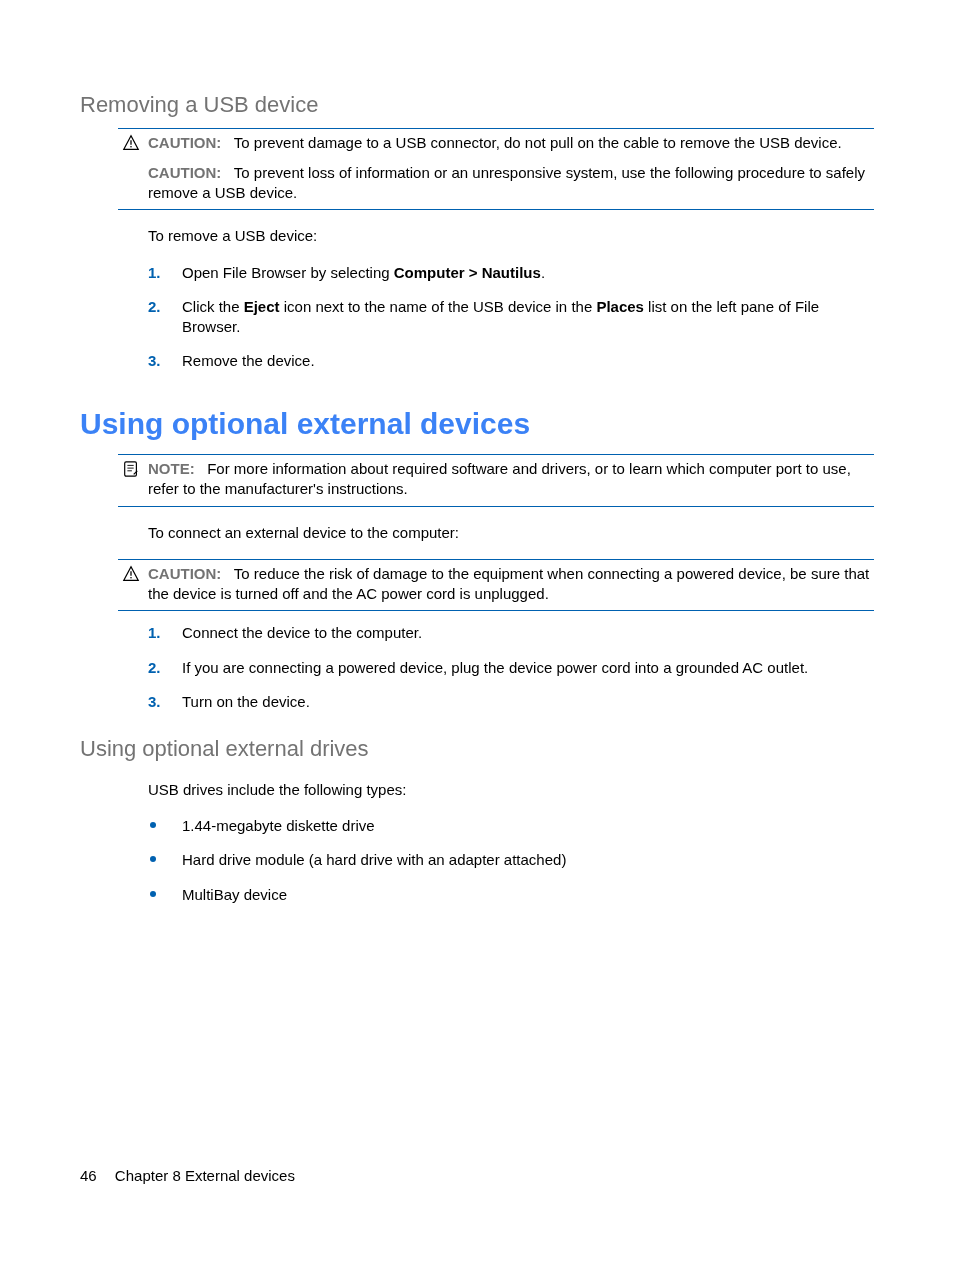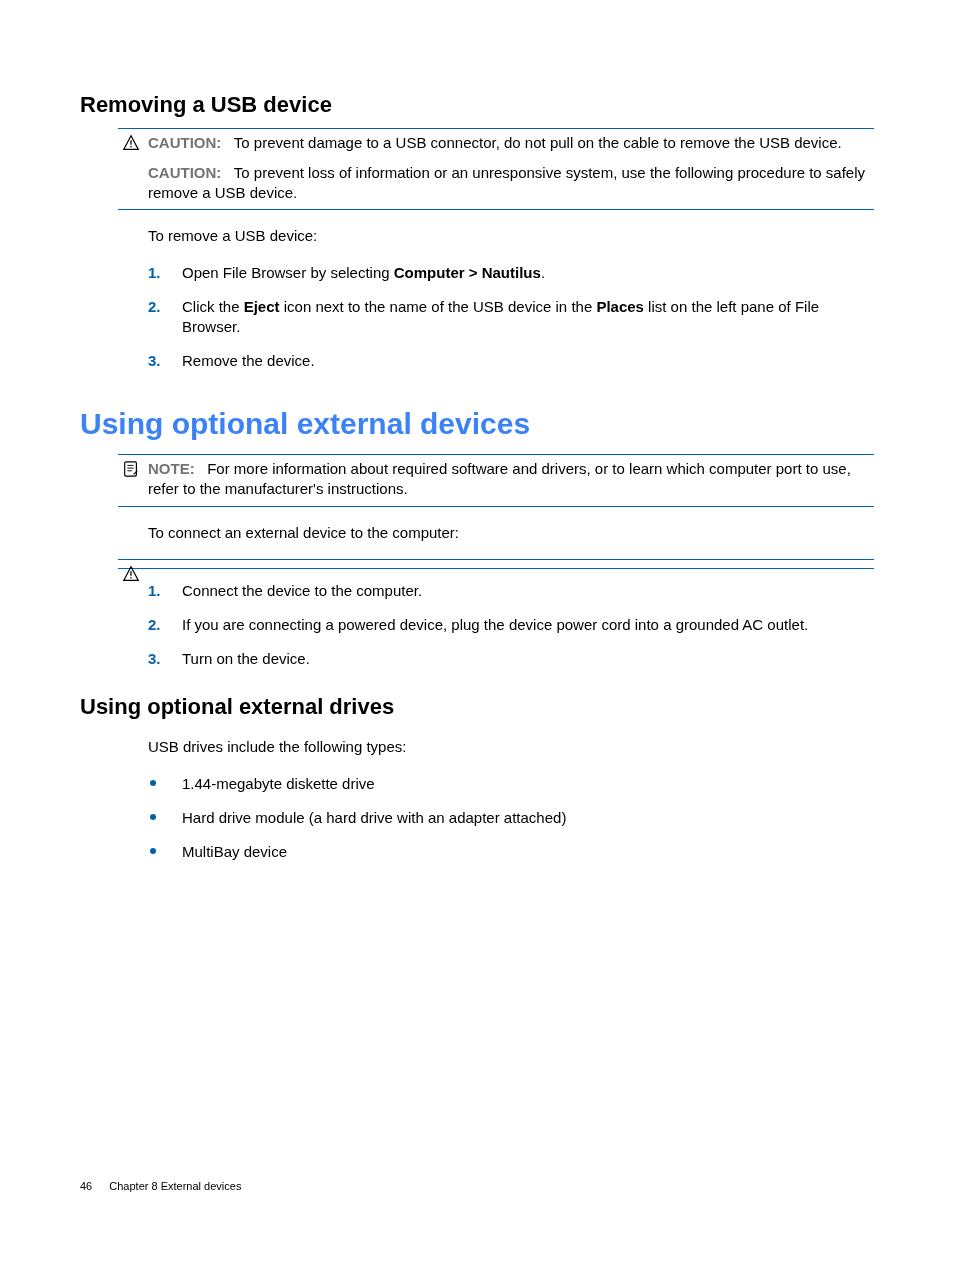--- a/index.html
+++ b/index.html
@@ -11,22 +11,22 @@
     background: #fff;
     width: 954px;
     height: 1270px;
     position: relative;
     line-height: 1.35;
   }
   .page {
     padding: 90px 80px 0 80px;
   }
   .h2 {
-    color: #000000;
-    font-weight: bold;
+    color: #737373;
+    font-weight: normal;
     font-size: 22px;
     margin: 0 0 8px 0;
   }
   .h1 {
     color: #3b82f6;
     font-weight: bold;
     font-size: 30px;
     margin: 32px 0 10px 0;
   }
   .callout {
@@ -92,23 +92,23 @@
     left: 2px;
     top: 6px;
     width: 6px;
     height: 6px;
     background: #0061b0;
     border-radius: 50%;
   }
   .bold { font-weight: bold; }
   .footer {
     position: absolute;
-    bottom: 76px;
+    bottom: 84px;
     left: 80px;
-    font-size: 11px;
+    font-size: 15px;
   }
   .footer .pagenum { margin-right: 14px; }
 </style>
 </head>
 <body>
 
 <div class="page">
 
   <div class="h2">Removing a USB device</div>
 
@@ -171,20 +171,24 @@
   </div>
 
   <div class="callout">
     <span class="icon">
       <svg viewBox="0 0 20 20" width="18" height="18">
           <path d="M10 2 L18 17 L2 17 Z" fill="none" stroke="#000" stroke-width="1.4"></path>
           <line x1="10" y1="7" x2="10" y2="12" stroke="#000" stroke-width="1.4"></line>
           <circle cx="10" cy="14.2" r="0.9" fill="#000"></circle>
         </svg>
     </span>
+    <div class="callout-block">
+      <span class="label-caution">CAUTION:</span>
+      &nbsp;&nbsp;<span>To reduce the risk of damage to the equipment when connecting a powered device, be sure that the device is turned off and the AC power cord is unplugged.</span>
+    </div>
   </div>
 
   <div class="indent">
     <ol class="steps">
       <li>
         <span class="num">1.</span>
         <span>Connect the device to the computer.</span>
       </li>
       <li>
         <span class="num">2.</span>

